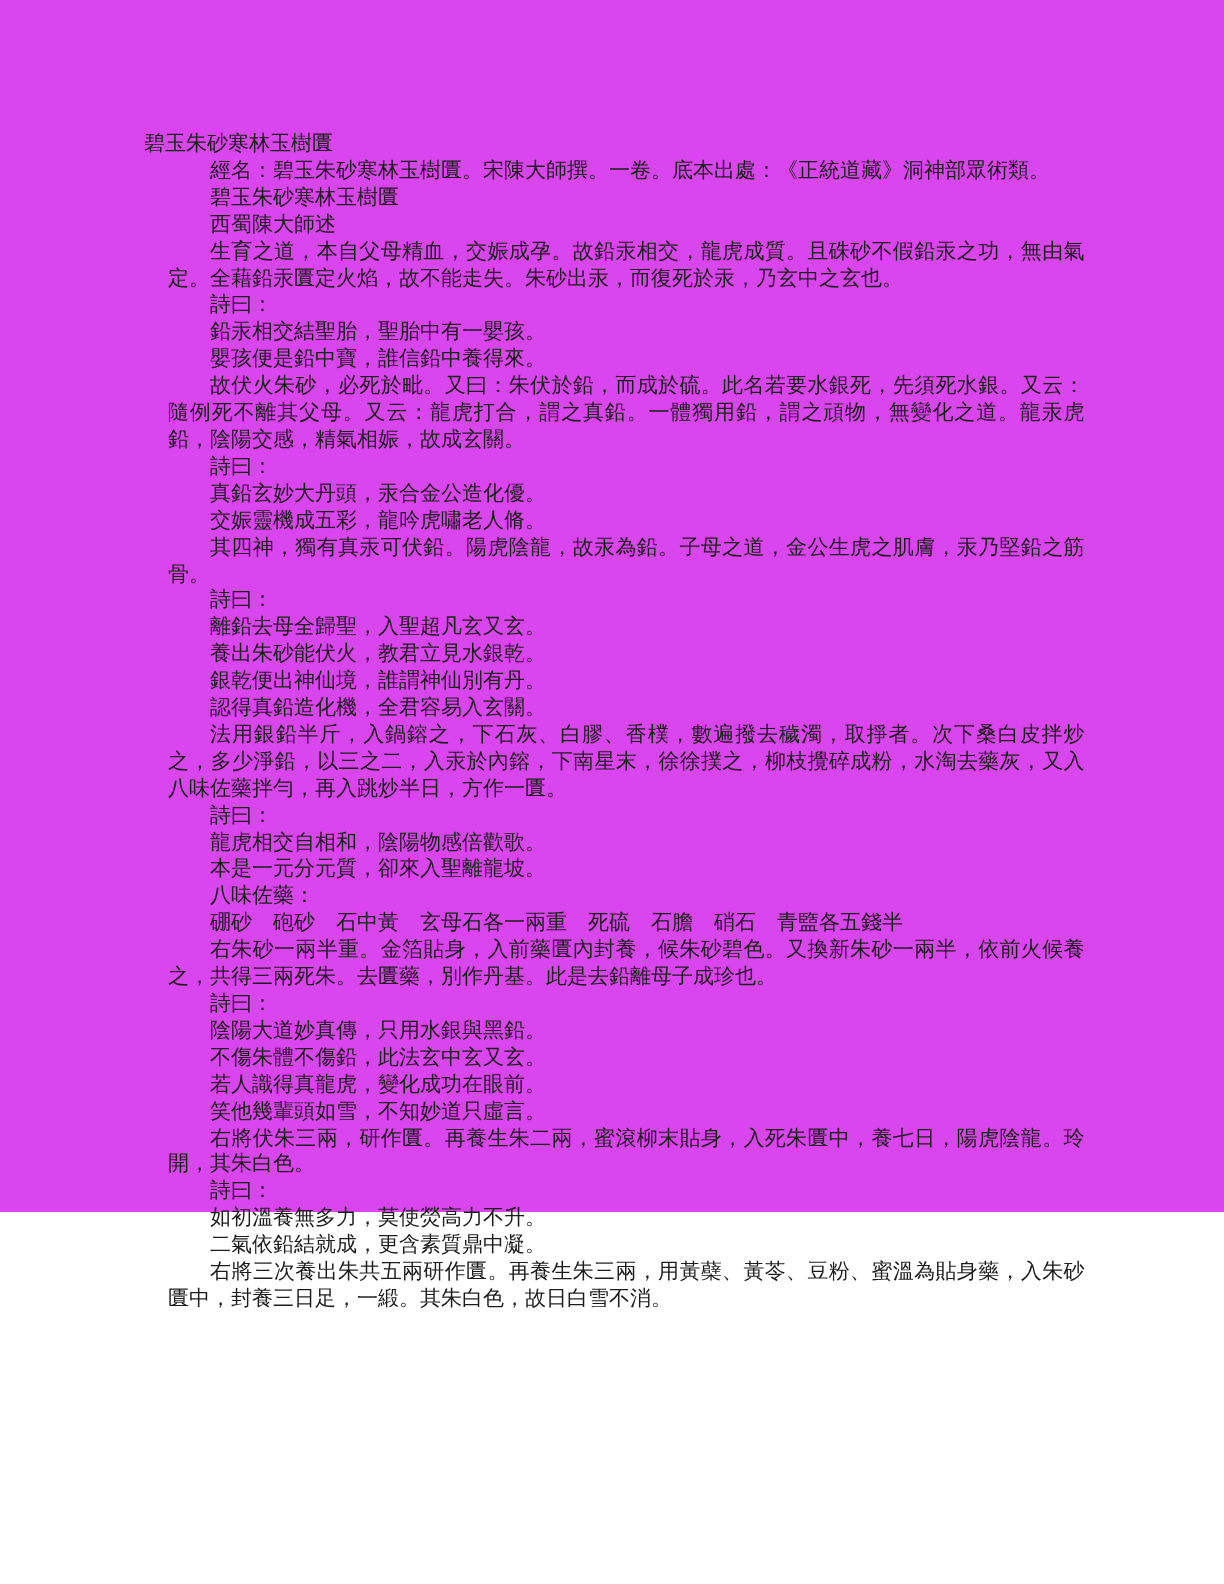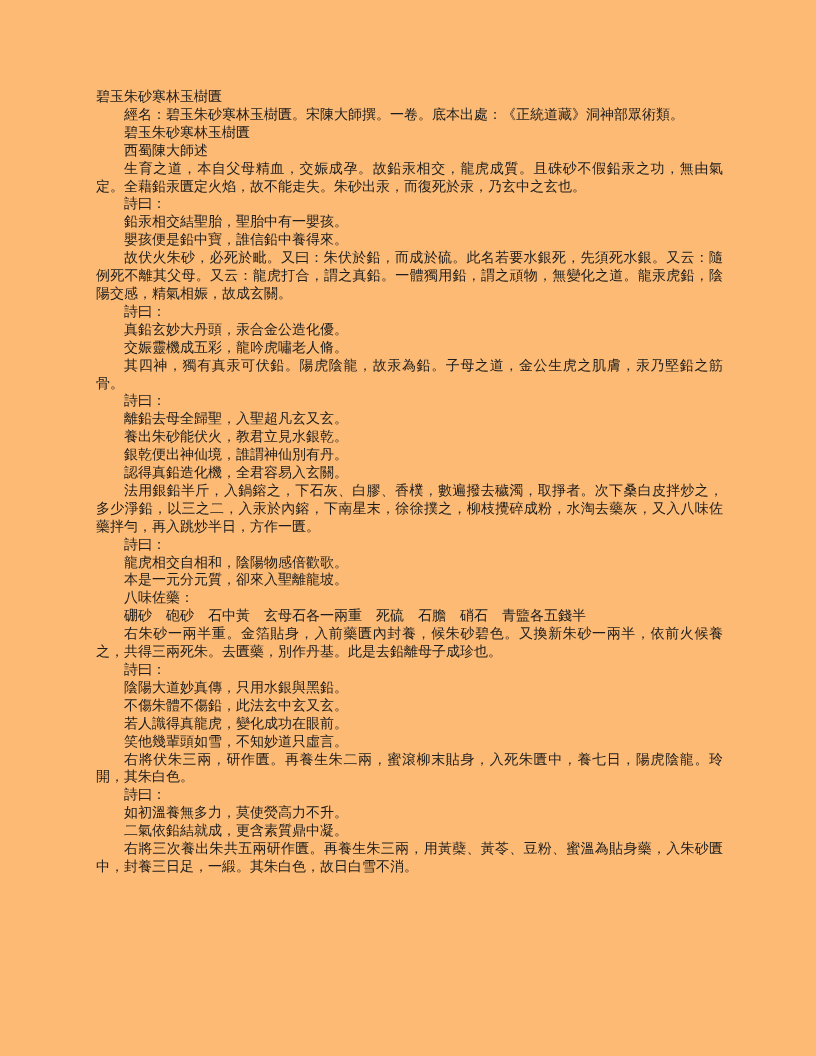--- a/index.html
+++ b/index.html
@@ -9,35 +9,36 @@
   }
   body {
     width: 816px;
     height: 1056px;
     overflow: hidden;
     font-family: "DejaVu Serif", "Liberation Serif", serif;
   }
   .page {
     box-sizing: border-box;
     width: 816px;
-    height: 1056px;
+    height: 808px;
     padding: 88px 93px 0 96px;
-    background: #fdba74;
+    background: #d946ef;
   }
   .para {
     margin: 0;
     padding: 0;
     font-size: 14px;
     line-height: 17.9px;
     color: #1c1c1c;
     text-align: justify;
     word-break: break-all;
   }
   .para.indent {
     text-indent: 2em;
+    margin-left: 16px;
   }
 </style>
 </head>
 <body>
 
 <div class="page">
     <p class="para">碧玉朱砂寒林玉樹匱</p>
     <p class="para indent">經名：碧玉朱砂寒林玉樹匱。宋陳大師撰。一卷。底本出處：《正統道藏》洞神部眾術類。</p>
     <p class="para indent">碧玉朱砂寒林玉樹匱</p>
     <p class="para indent">西蜀陳大師述</p>

